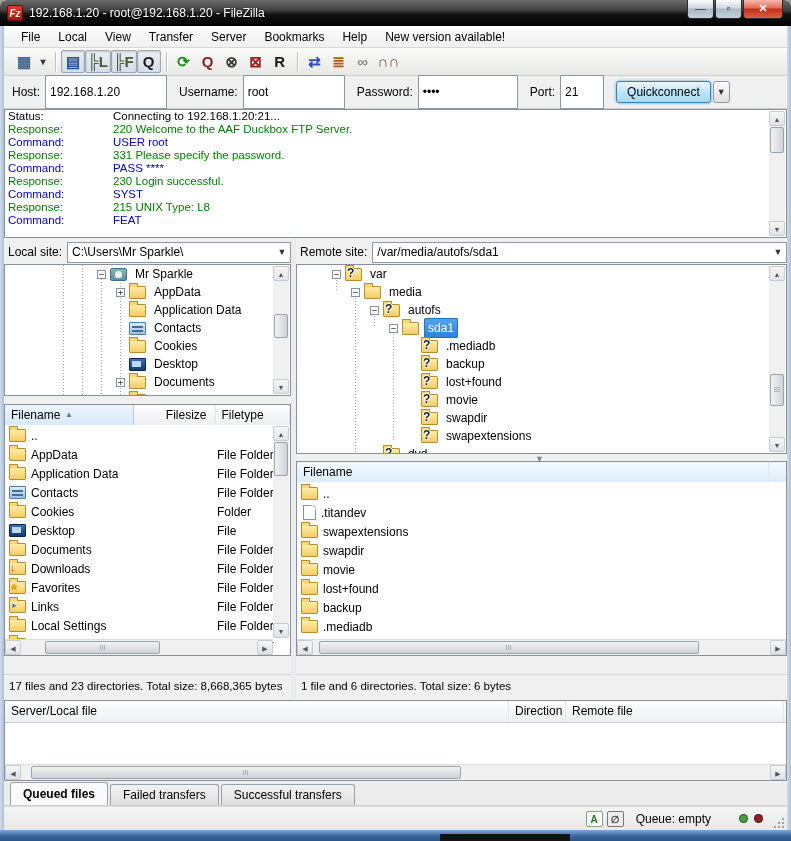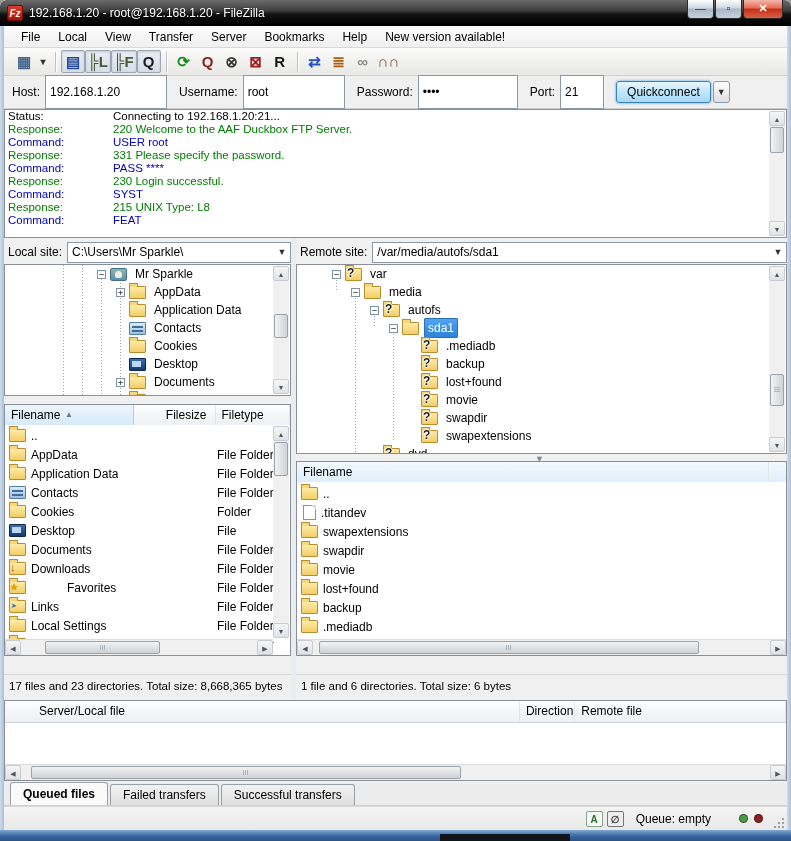--- a/index.html
+++ b/index.html
@@ -118,21 +118,21 @@
 .listbox { position:absolute; background:#fff; border:1px solid #8a8f98; border-top:none; overflow:hidden; }
 .lrow { position:absolute; left:0; right:0; height:19px; display:flex; align-items:center; padding-left:4px; white-space:nowrap; }
 .lcell-name { overflow:hidden; }
 .lcell-size { position:absolute; left:130px; width:76px; text-align:right; }
 .lcell-type { position:absolute; left:212px; }
 .statusline { position:absolute; height:22px; line-height:22px; padding-left:5px; background:#f0f0f0; border-top:1px solid #d6d6d6; font-size:11.5px; white-space:nowrap; overflow:hidden; }
 .collapse-arrow { position:absolute; top:454px; left:535px; font-size:9px; color:#7d8790; }
 
 
 .queue-wrap { position:absolute; left:4px; top:700px; width:783px; height:81px; background:#fff; border:1px solid #8a8f98; }
-.queue-hdr { position:absolute; left:0; top:0; right:0; height:22px; background:linear-gradient(180deg,#fff,#f6f7f9 45%,#eef0f3); border-bottom:1px solid #cdd3da; display:flex;padding-left:28px; }
+.queue-hdr { position:absolute; left:0; top:0; right:0; height:22px; background:linear-gradient(180deg,#fff,#f6f7f9 45%,#eef0f3); border-bottom:1px solid #cdd3da; display:flex; }
 .tabstrip { position:absolute; left:4px; top:783px; width:783px; height:23px; background:#ececec; display:flex; align-items:flex-end; padding-left:6px; border-bottom:1px solid #d0d0d0; }
 .tab { height:21px; line-height:20px; padding:0 12px; border:1px solid #9aa0a8; border-bottom:none; border-radius:3px 3px 0 0;
   background:linear-gradient(180deg,#f2f2f2,#dfdfdf); margin-right:2px; font-size:12px; }
 .tab.active { background:#fafafa; font-weight:bold; height:23px; line-height:22px; }
 
 
 .statusbar { position:absolute; left:4px; top:806px; width:783px; height:24px; background:linear-gradient(180deg,#f4f4f4,#e9e9e9);
   border-top:1px solid #d9d9d9; display:flex; align-items:center; justify-content:flex-end; }
 .sb-icon { width:17px; height:16px; border:1px solid #8aa08a; background:#f4fbf4; color:#2e6b2e; font-weight:bold; font-size:10px;
   text-align:center; line-height:15px; margin-right:4px; border-radius:2px; }
@@ -337,21 +337,21 @@
           <span class="lcell-name">Documents</span>
           <span class="lcell-size"></span>
           <span class="lcell-type">File Folder</span>
         </div>
         <div class="lrow" style="top: 133px;">
           <span class="ficon i-downloads"></span>
           <span class="lcell-name">Downloads</span>
           <span class="lcell-size"></span>
           <span class="lcell-type">File Folder</span>
         </div>
-        <div class="lrow" style="top: 152px; gap: 36px;">
+        <div class="lrow" style="top: 152px;">
           <span class="ficon i-favorites"></span>
           <span class="lcell-name">Favorites</span>
           <span class="lcell-size"></span>
           <span class="lcell-type">File Folder</span>
         </div>
         <div class="lrow" style="top: 171px;">
           <span class="ficon i-links"></span>
           <span class="lcell-name">Links</span>
           <span class="lcell-size"></span>
           <span class="lcell-type">File Folder</span>

